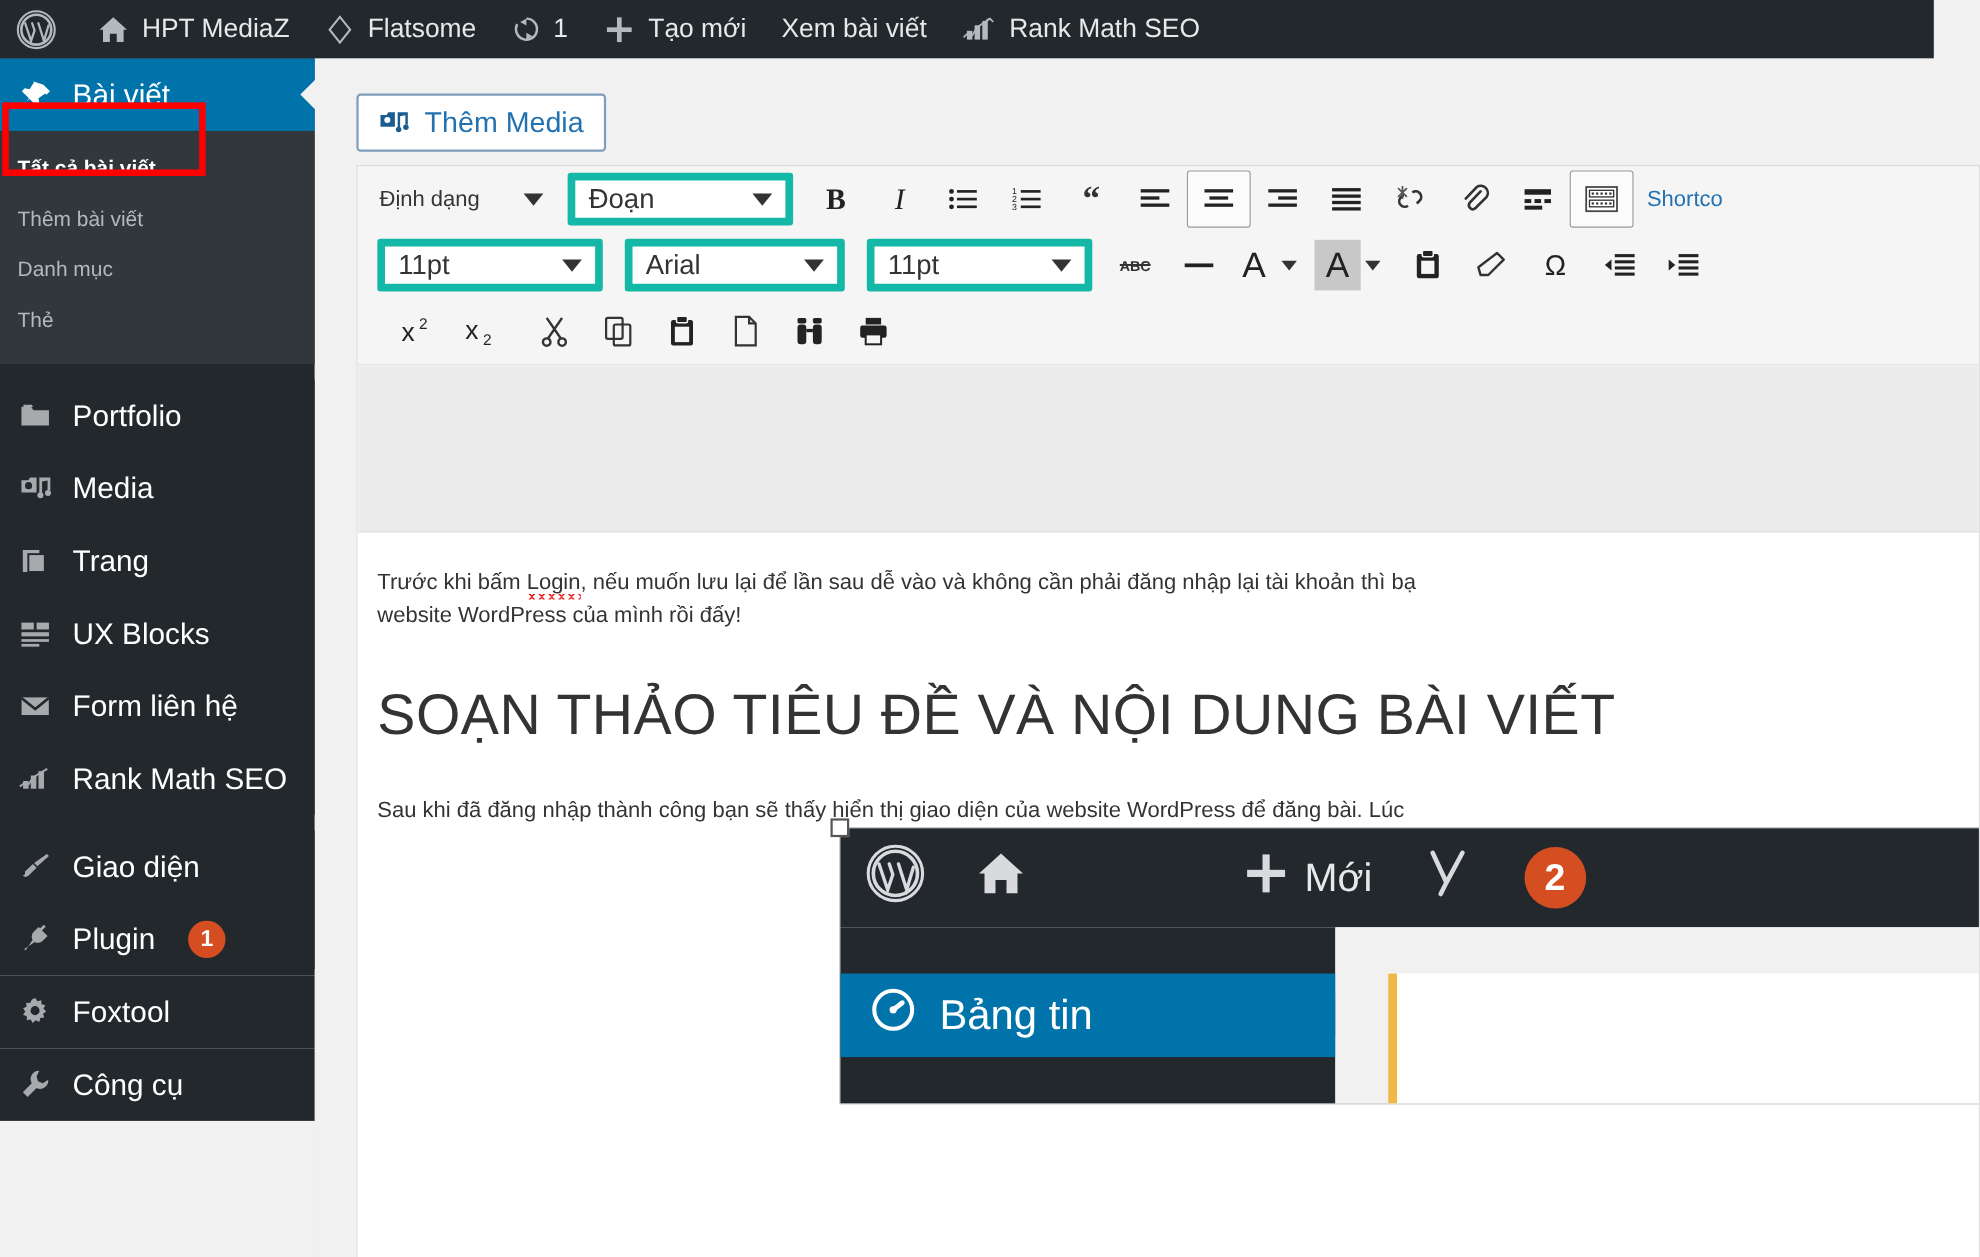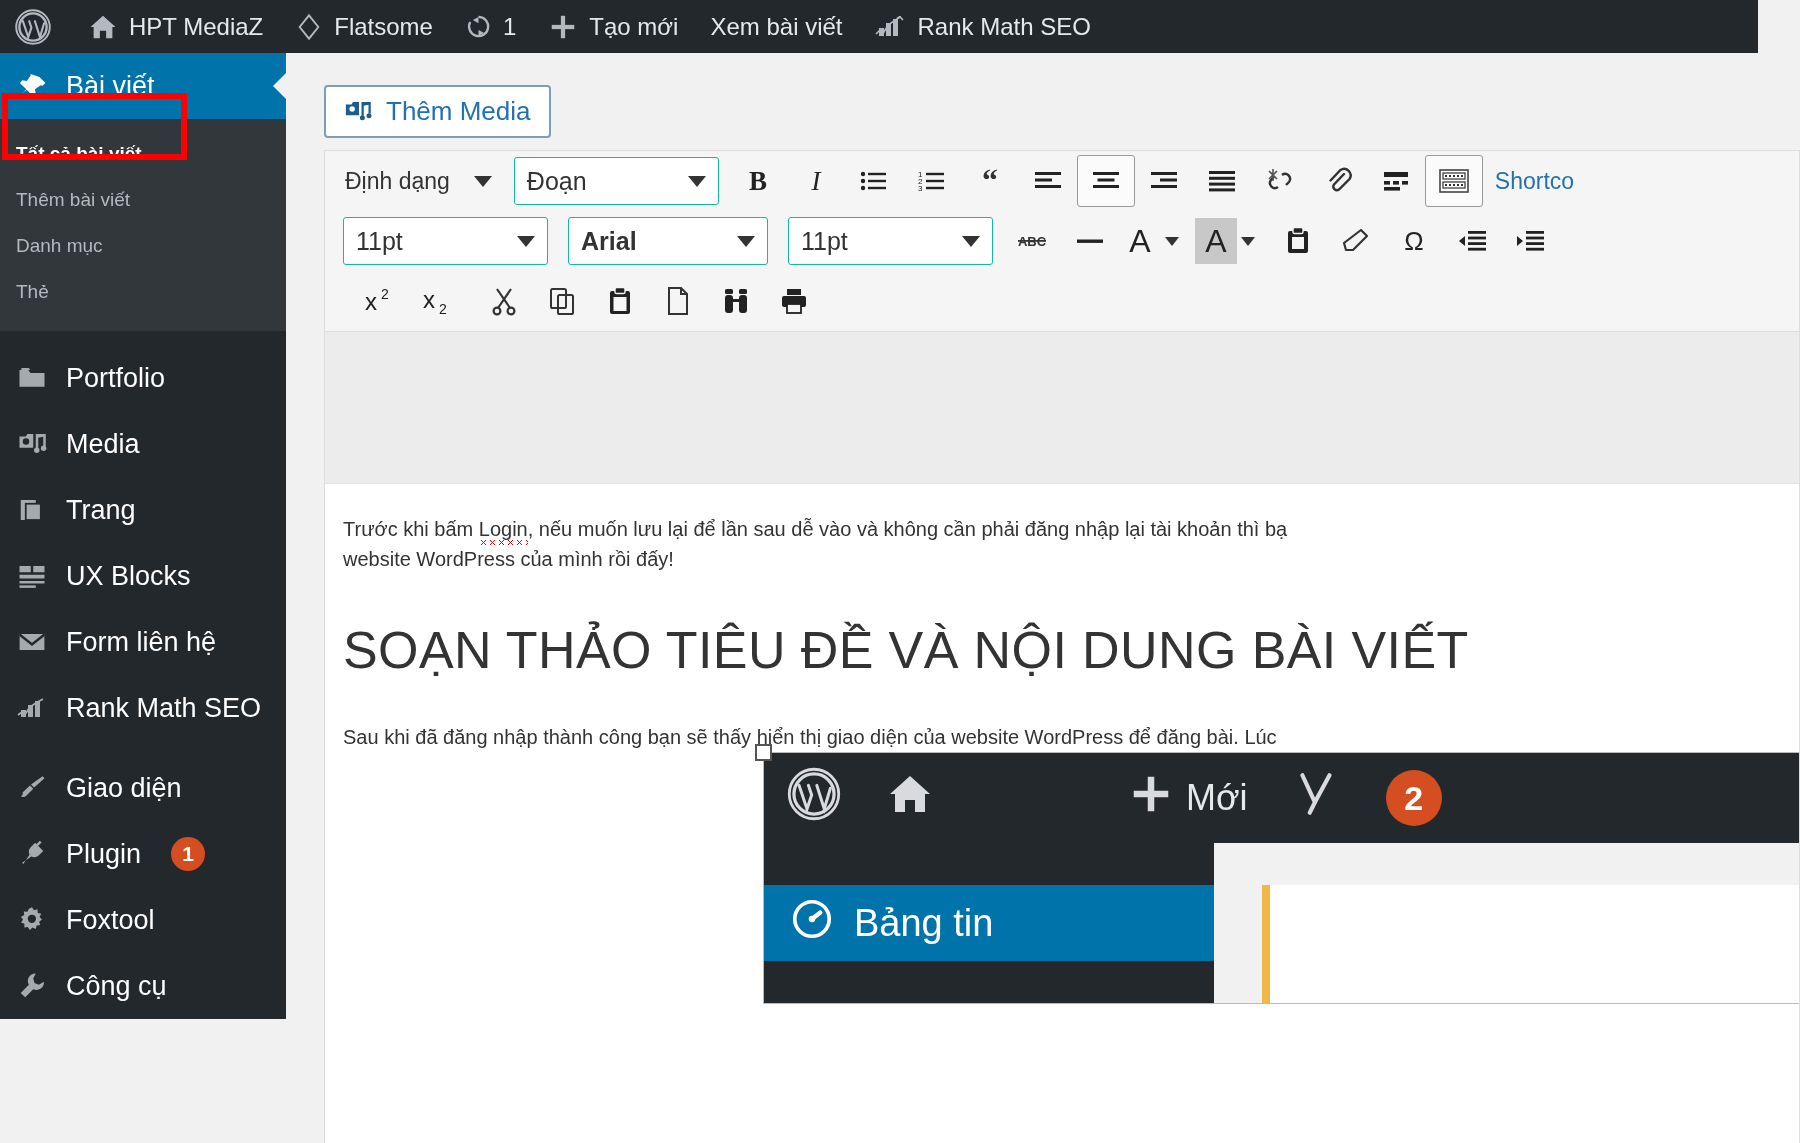--- a/index.html
+++ b/index.html
@@ -129,35 +129,35 @@
     border: 1px solid transparent;
     border-radius: 3px;
     flex: none;
   }
   .tb-btn.active {
     border-color: #999;
     background: #fbfbfb;
   }
   .tb-btn svg { display: block; }
   .tb-txtbtn {
-    display: flex; align-items: center; gap: 10px;
+    display: flex; align-items: center; gap: 26px;
     height: 52px; padding: 0 12px;
-    font-size: 23px; color: #333; cursor: pointer;
+    font-size: 20px; color: #333; cursor: pointer;
     flex: none;
   }
   .tb-select {
     display: flex; align-items: center; justify-content: space-between;
     height: 48px; min-width: 150px; padding: 0 12px;
-    background: #fff; border: 1px solid #14b8a6; border-radius: 3px;
+    background: #fff; border: 7px solid #14b8a6; border-radius: 3px;
     font-size: 25px; color: #333; cursor: pointer;
     margin: 0 10px; flex: none;
   }
   .tb-select.w-format { width: 205px; }
   .tb-select.w-size { width: 205px; }
-  .tb-select.w-font { width: 200px; font-weight: bold; }
+  .tb-select.w-font { width: 200px; }
   .caret {
     width: 0; height: 0; margin-left: 14px;
     border-left: 9px solid transparent;
     border-right: 9px solid transparent;
     border-top: 11px solid #333;
     flex: none;
   }
   .caret.small {
     border-left-width: 7px; border-right-width: 7px; border-top-width: 9px;
     margin-left: 4px;

